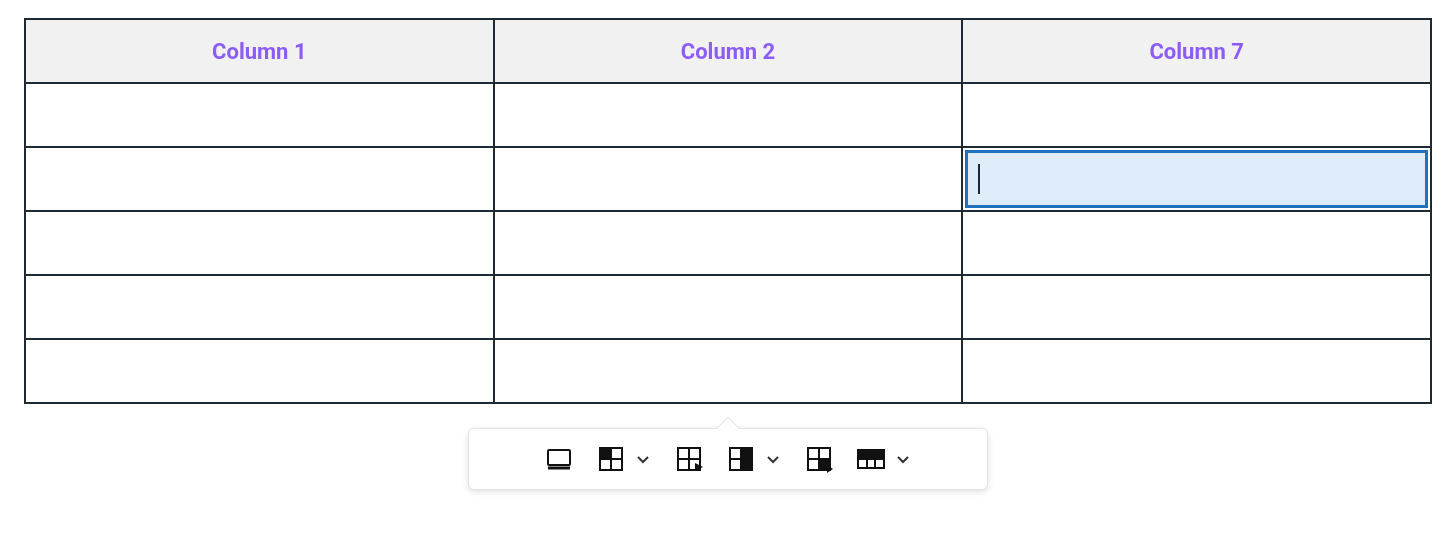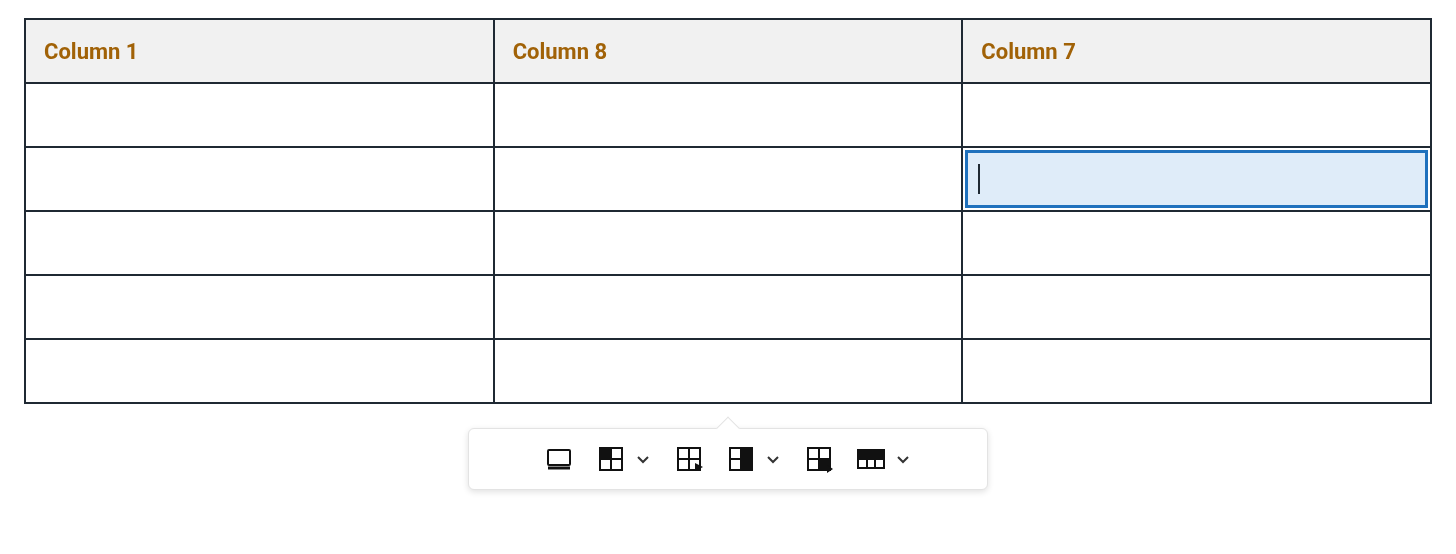--- a/index.html
+++ b/index.html
@@ -21,24 +21,24 @@
       table-layout: fixed;
     }
     th, td {
       border: 2px solid #1f2933;
       height: 64px;
       vertical-align: middle;
       padding: 0 18px;
     }
     th {
       background: #f1f1f1;
-      text-align: left;
+      text-align: center;
       font-weight: 700;
       font-size: 22px;
-      color: #a16207;
+      color: #8b5cf6;
     }
     td {
       background: #ffffff;
     }
     td.selected-cell {
       padding: 0;
       position: relative;
     }
     .cell-inner-selected {
       position: absolute;
@@ -111,21 +111,21 @@
     svg { display: block; }
   </style>
 </head>
 <body>
 
 <div class="table-wrap">
   <table>
     <thead>
       <tr>
         <th>Column 1</th>
-        <th>Column 8</th>
+        <th>Column 2</th>
         <th>Column 7</th>
       </tr>
     </thead>
     <tbody>
       <tr>
         <td></td>
         <td></td>
         <td></td>
       </tr>
       <tr>

